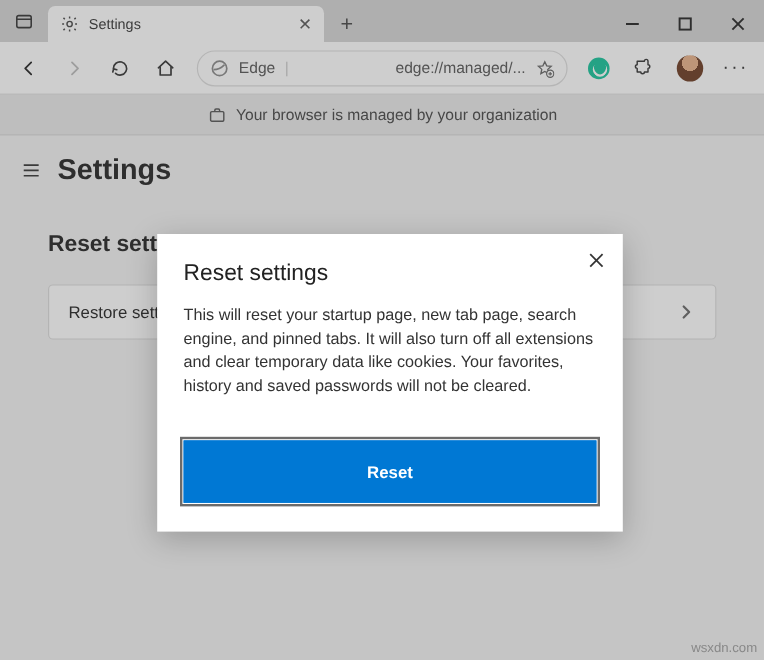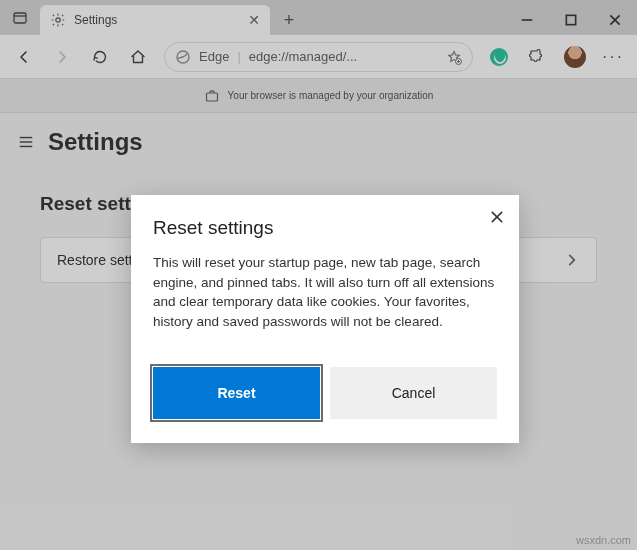--- a/index.html
+++ b/index.html
@@ -11,31 +11,31 @@
 .tab { background: #fff; height: 30px; min-width: 230px; display: flex; align-items: center; padding: 0 10px; border-radius: 6px 6px 0 0; gap: 8px; font-size: 12px; color: #333; }
 .tab-close { margin-left: auto; font-size: 14px; color: #555; }
 .add-tab { width: 30px; height: 30px; display: flex; align-items: center; justify-content: center; font-size: 18px; color: #444; margin-left: 4px; }
 .win-controls { margin-left: auto; display: flex; }
 .win-controls > div { width: 44px; height: 30px; display: flex; align-items: center; justify-content: center; font-size: 13px; color: #222; }
 
 
 .toolbar { height: 44px; background: #fff; display: flex; align-items: center; padding: 0 6px; gap: 2px; border-bottom: 1px solid #ddd; }
 .nav-btn { width: 36px; height: 36px; display: flex; align-items: center; justify-content: center; border-radius: 4px; color: #333; }
 .nav-btn.disabled { color: #bbb; }
-.addrbar { flex: 1; height: 30px; border: 1px solid #ddd; border-radius: 15px; display: flex; align-items: center; padding: 0 10px; gap: 8px; font-size: 13px; color: #555; margin: 0 6px; }
+.addrbar { flex: 1; height: 30px; border: 1px solid #ddd; border-radius: 15px; display: flex; align-items: center; padding: 0 10px; gap: 8px; font-size: 13px; color: #555; margin: 0 6px; text-align: right; }
 .addrbar .sep { color: #ccc; }
 .addrbar .url { flex: 1; white-space: nowrap; overflow: hidden; text-overflow: ellipsis; }
 .addrbar .favstar { margin-left: auto; color: #666; }
 .grammarly { width: 18px; height: 18px; border-radius: 50%; background: #15c39a; border: 2px solid #15c39a; position: relative; }
 .grammarly::after { content: ""; position: absolute; width: 10px; height: 10px; border: 2px solid #fff; border-top: none; border-right: none; border-radius: 50%; top: 2px; left: 2px; transform: rotate(-45deg); }
 .avatar { width: 22px; height: 22px; border-radius: 50%; background: radial-gradient(circle at 50% 30%, #e8b088 35%, #6b3a20 36%); }
 .more { font-size: 16px; letter-spacing: 2px; }
 
 
-.org-banner { height: 34px; background: #e9e9e9; display: flex; align-items: center; justify-content: center; gap: 8px; font-size: 10px; color: #444; border-bottom: 1px solid #d6d6d6; }
+.org-banner { height: 34px; background: #e9e9e9; display: flex; align-items: center; justify-content: center; gap: 8px; font-size: 13px; color: #444; border-bottom: 1px solid #d6d6d6; }
 
 
 .settings-bar { height: 58px; background: #f3f3f3; display: flex; align-items: center; padding: 0 18px; gap: 14px; }
 .hamburger { font-size: 17px; color: #333; }
 .settings-title { font-size: 24px; font-weight: 600; color: #222; }
 .search-box { margin-left: auto; width: 210px; height: 34px; border: 1px solid #b8b8b8; border-radius: 3px; display: flex; align-items: center; padding: 0 10px; gap: 10px; background: #f3f3f3; }
 .search-box input { border: none; outline: none; background: transparent; font-size: 13.5px; color: #666; width: 100%; }
 
 
 .page { padding: 22px 40px; }
@@ -197,17 +197,16 @@
   <div class="modal-close">
     <svg viewBox="0 0 14 14">
         <line x1="2.5" y1="2.5" x2="11.5" y2="11.5" stroke="#333" stroke-width="1.3"></line>
         <line x1="11.5" y1="2.5" x2="2.5" y2="11.5" stroke="#333" stroke-width="1.3"></line>
       </svg>
   </div>
   <div class="modal-title">Reset settings</div>
   <div class="modal-body">This will reset your startup page, new tab page, search engine, and pinned tabs. It will also turn off all extensions and clear temporary data like cookies. Your favorites, history and saved passwords will not be cleared.</div>
   <div class="modal-actions">
     <div class="btn btn-primary">Reset</div>
-    <div class="btn btn-secondary">Cancel</div>
   </div>
 </div>
 
 <div class="wm">wsxdn.com</div>
 
 </body></html>

